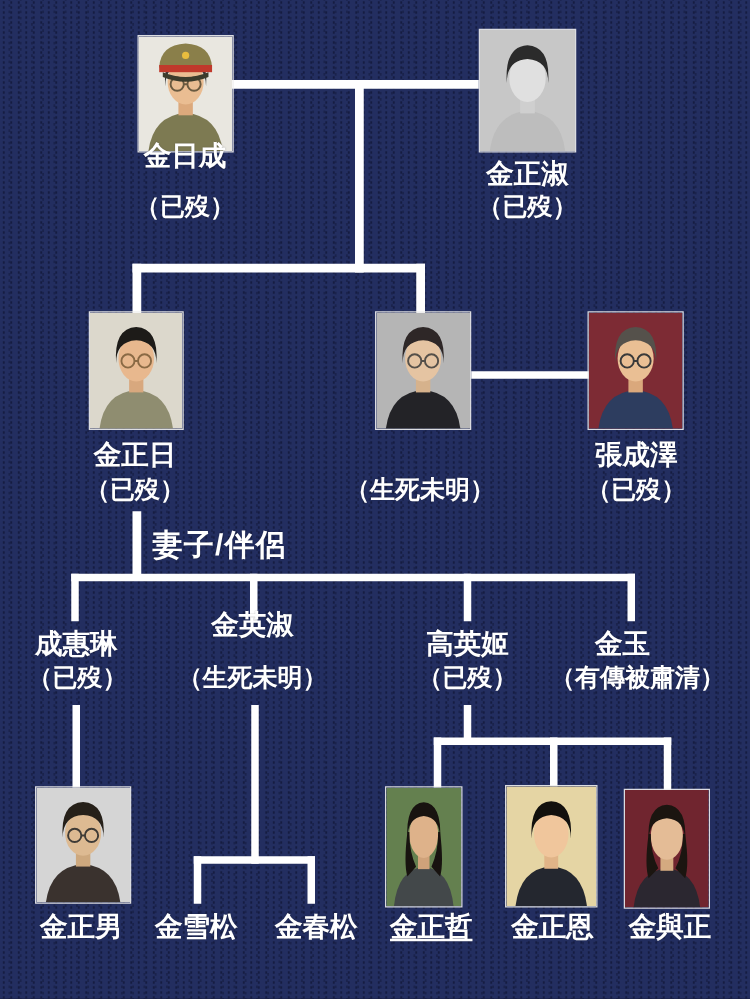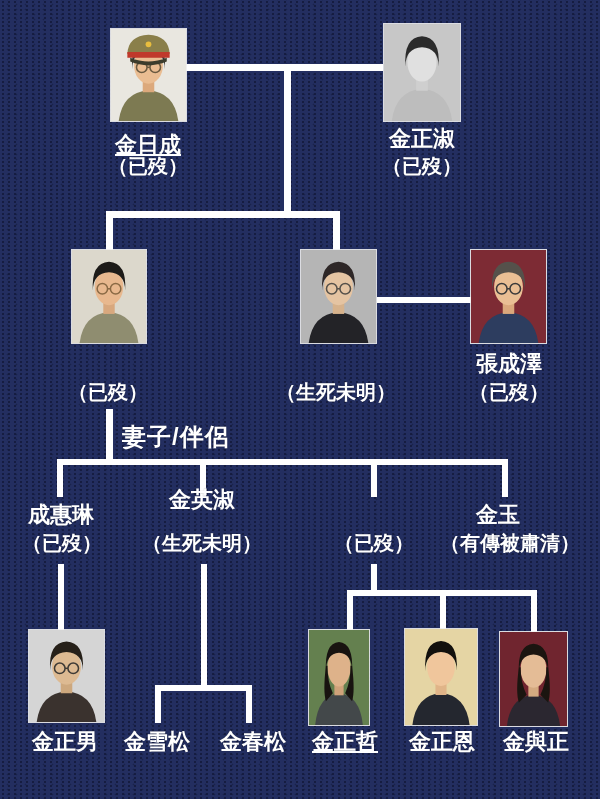--- a/index.html
+++ b/index.html
@@ -83,21 +83,21 @@
       <circle cx="32" cy="40" r="5.5"></circle>
       <circle cx="46" cy="40" r="5.5"></circle>
       <path d="M37.5 40 H40.5"></path>
     </g>
     <path d="M17 26 Q18 7 39 6 Q60 7 61 26 Z" fill="var(--p-hat,transparent)"></path>
     <rect x="17" y="24" width="44" height="6" fill="var(--p-hatband,transparent)"></rect>
     <path d="M20 30 Q39 38 58 30 L58 34 Q39 42 20 34 Z" fill="var(--p-visor,transparent)"></path>
     <circle cx="39" cy="16" r="3" fill="var(--p-emblem,transparent)"></circle>
   </svg>
 </div>
-  <div class="name" style="left:68px;top:132px;text-decoration:underline;">金日成</div>
+  <div class="name" style="left:68px;top:112px;">金日成</div>
   <div class="status" style="left:68px;top:155px;">（已歿）</div>
 
   <div class="photo" style="left:383px;top:23px;width:78px;height:99px;--p-bg:#c7c7c7;--p-body:#bdbdbd;--p-skin:#e0e0e0;--p-neck:#cfcfcf;--p-hair:#2b2b2b;">
   <svg viewBox="0 0 78 96" preserveAspectRatio="none">
     <rect x="0" y="0" width="78" height="96" fill="var(--p-bg)"></rect>
     <path d="M8 96 Q12 66 39 64 Q66 66 70 96 Z" fill="var(--p-body)"></path>
     <rect x="33" y="48" width="12" height="18" fill="var(--p-neck,#d9a87e)"></rect>
     <ellipse cx="39" cy="38" rx="15" ry="19" fill="var(--p-skin)"></ellipse>
     <path d="M22 36 Q18 62 22 72 L31 64 Q24 52 24 36 Z M56 36 Q60 62 56 72 L47 64 Q54 52 54 36 Z" fill="var(--p-hair2,transparent)"></path>
     <path d="M22 42 Q20 13 39 12 Q58 13 56 42 Q56 24 39 23 Q22 24 22 42 Z" fill="var(--p-hair)"></path>
@@ -127,20 +127,21 @@
       <circle cx="32" cy="40" r="5.5"></circle>
       <circle cx="46" cy="40" r="5.5"></circle>
       <path d="M37.5 40 H40.5"></path>
     </g>
     <path d="M17 26 Q18 7 39 6 Q60 7 61 26 Z" fill="var(--p-hat,transparent)"></path>
     <rect x="17" y="24" width="44" height="6" fill="var(--p-hatband,transparent)"></rect>
     <path d="M20 30 Q39 38 58 30 L58 34 Q39 42 20 34 Z" fill="var(--p-visor,transparent)"></path>
     <circle cx="39" cy="16" r="3" fill="var(--p-emblem,transparent)"></circle>
   </svg>
 </div>
+  <div class="name" style="left:28px;top:351px;">金正日</div>
   <div class="status" style="left:28px;top:381px;">（已歿）</div>
 
   <div class="photo" style="left:300px;top:249px;width:77px;height:95px;--p-bg:#b5b5b5;--p-body:#232327;--p-skin:#e5c4a2;--p-neck:#d6b28c;--p-hair:#2e2727;--p-glasses:#55504a;">
   <svg viewBox="0 0 78 96" preserveAspectRatio="none">
     <rect x="0" y="0" width="78" height="96" fill="var(--p-bg)"></rect>
     <path d="M8 96 Q12 66 39 64 Q66 66 70 96 Z" fill="var(--p-body)"></path>
     <rect x="33" y="48" width="12" height="18" fill="var(--p-neck,#d9a87e)"></rect>
     <ellipse cx="39" cy="38" rx="15" ry="19" fill="var(--p-skin)"></ellipse>
     <path d="M22 36 Q18 62 22 72 L31 64 Q24 52 24 36 Z M56 36 Q60 62 56 72 L47 64 Q54 52 54 36 Z" fill="var(--p-hair2,transparent)"></path>
     <path d="M22 42 Q20 13 39 12 Q58 13 56 42 Q56 24 39 23 Q22 24 22 42 Z" fill="var(--p-hair)"></path>
@@ -180,20 +181,21 @@
   <div class="status" style="left:429px;top:381px;">（已歿）</div>
 
   <div class="spouse-label" style="left:122px;top:423px;">妻子/伴侶</div>
 
   <div class="name" style="left:-19px;top:502px;">成惠琳</div>
   <div class="status" style="left:-18px;top:532px;">（已歿）</div>
 
   <div class="name" style="left:122px;top:487px;">金英淑</div>
   <div class="status wide" style="left:102px;top:532px;">（生死未明）</div>
 
+  <div class="name" style="left:294px;top:502px;">高英姬</div>
   <div class="status" style="left:294px;top:532px;">（已歿）</div>
 
   <div class="name" style="left:418px;top:502px;">金玉</div>
   <div class="status wide" style="left:410px;top:532px;">（有傳被肅清）</div>
 
   <div class="photo" style="left:28px;top:629px;width:77px;height:94px;--p-bg:#d5d5d5;--p-body:#3a322e;--p-skin:#ddba92;--p-neck:#cda87e;--p-hair:#262019;--p-glasses:#3f3b36;">
   <svg viewBox="0 0 78 96" preserveAspectRatio="none">
     <rect x="0" y="0" width="78" height="96" fill="var(--p-bg)"></rect>
     <path d="M8 96 Q12 66 39 64 Q66 66 70 96 Z" fill="var(--p-body)"></path>
     <rect x="33" y="48" width="12" height="18" fill="var(--p-neck,#d9a87e)"></rect>

